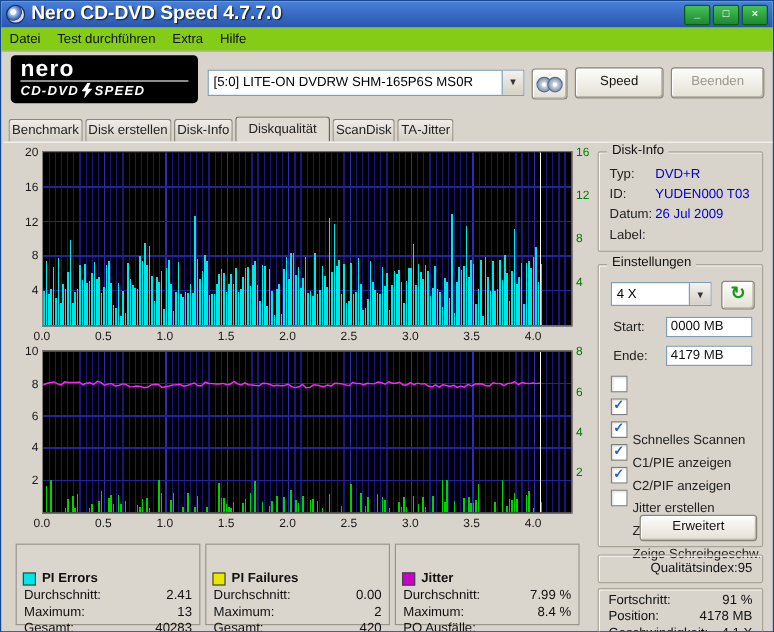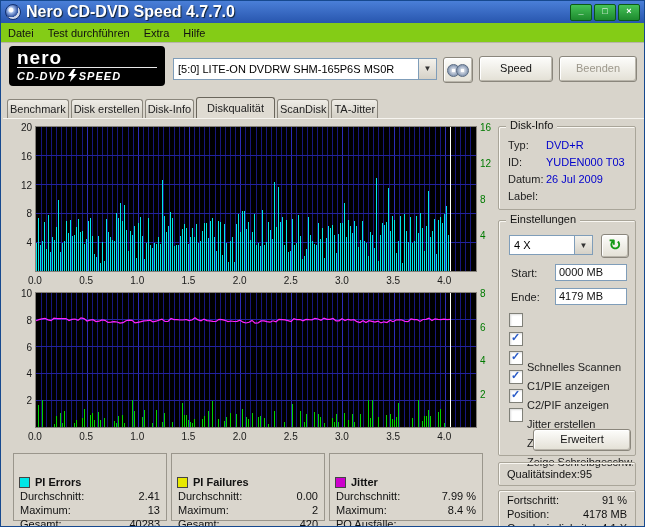--- a/index.html
+++ b/index.html
@@ -58,21 +58,21 @@
   .speed-combo{position:absolute;left:10px;top:14px;width:84px;height:20px;background:#fff;border:1px solid #7f9db9;box-sizing:border-box;display:flex;}
   .speed-combo .val{flex:1;font-size:11px;line-height:18px;padding-left:4px;}
   .refresh-btn{position:absolute;left:102px;top:13px;width:26px;height:22px;color:#149a14;font-size:15px;font-weight:bold;line-height:20px;}
   .frow-lab{position:absolute;left:12px;font-size:11px;color:#222;}
   .field{position:absolute;left:56px;width:72px;height:17px;background:#fff;border:1px solid #7f9db9;font-size:11px;line-height:15px;padding-left:3px;box-sizing:border-box;color:#111;}
   .cbrow{position:absolute;left:10px;width:124px;height:14px;}
   .cb{position:absolute;left:0;top:0;width:12px;height:12px;background:#fff;border:1px solid #808078;box-shadow:inset 1px 1px 2px #00000022;}
   .cb.checked::after{content:"✓";position:absolute;left:1px;top:-2px;color:#2b5cc8;font-size:11px;font-weight:bold;}
   .cblab{position:absolute;left:18px;top:4px;font-size:11px;color:#222;white-space:nowrap;overflow:hidden;max-width:106px;margin-top:44px;}
   .adv-btn{position:absolute;left:34px;top:208px;width:96px;height:20px;line-height:18px;}
-  .qrow{display:flex;justify-content:flex-start;align-items:center;height:100%;padding:0 8px;font-size:11px;color:#111;}
+  .qrow{display:flex;justify-content:flex-end;align-items:center;height:100%;padding:0 8px;font-size:11px;color:#111;}
   .srow{display:flex;justify-content:space-between;font-size:11px;padding:1px 8px;color:#111;}
 </style>
 </head>
 <body>
 
 <div class="window">
 
   <div class="titlebar">
     <span class="app-icon"></span>
     <span class="title-text">Nero CD-DVD Speed 4.7.7.0</span>

